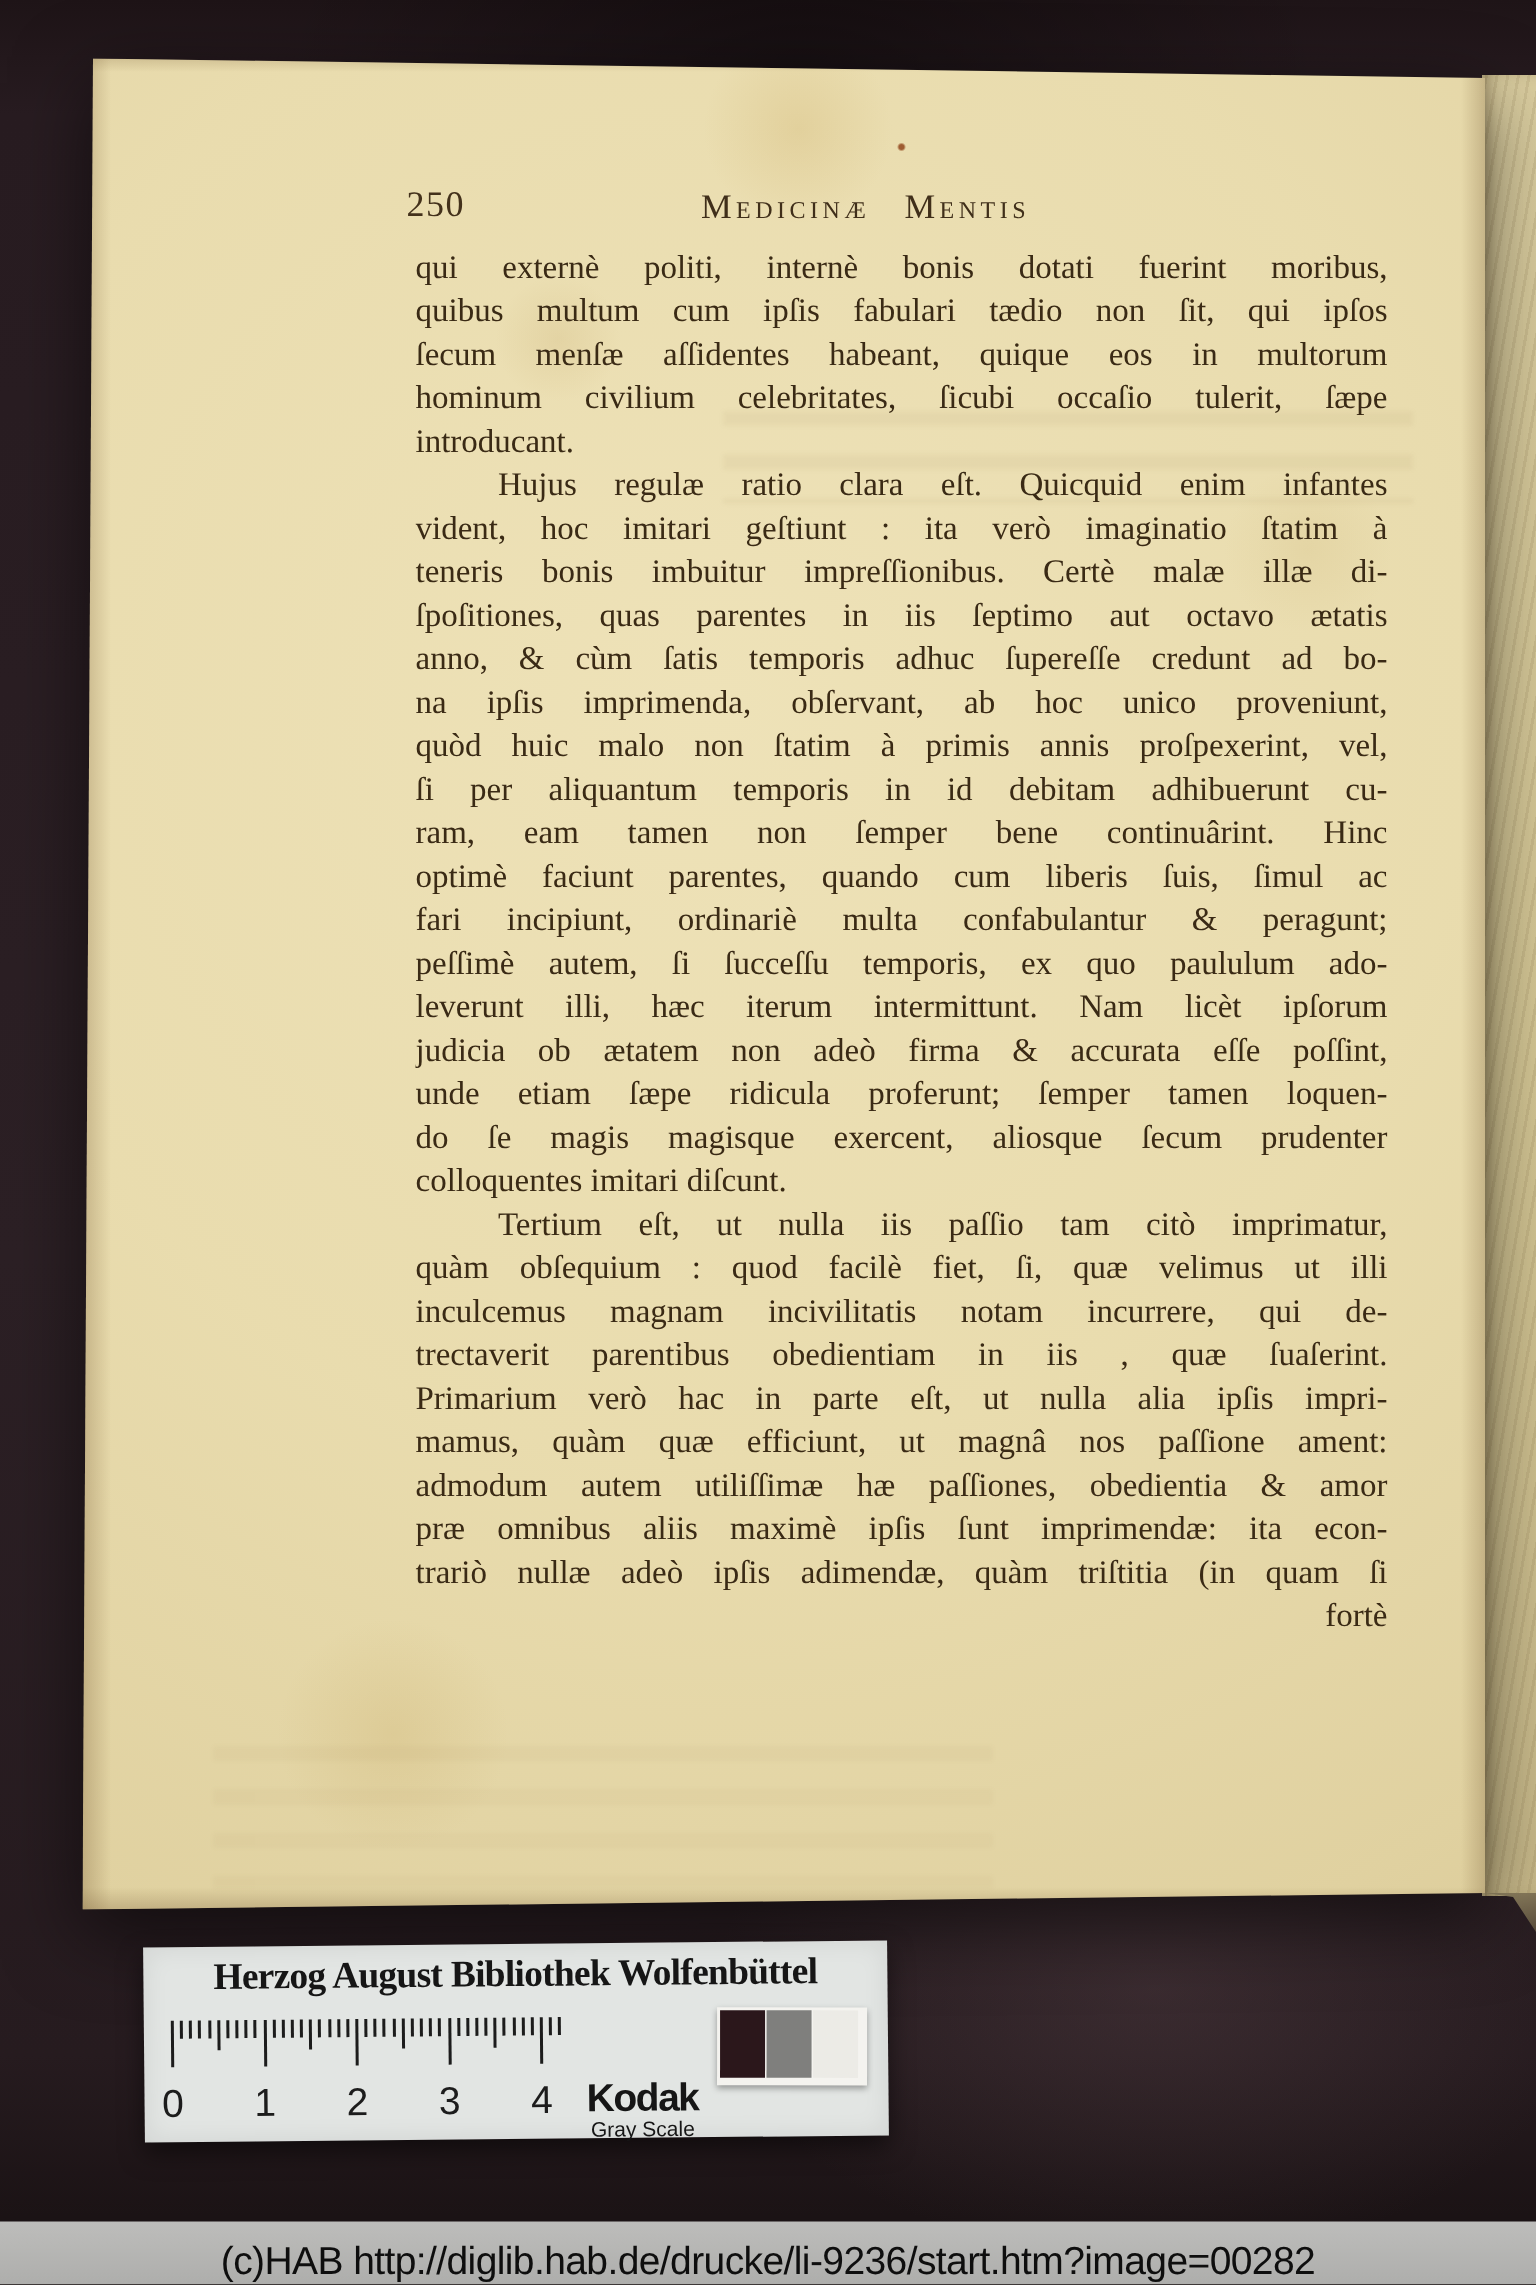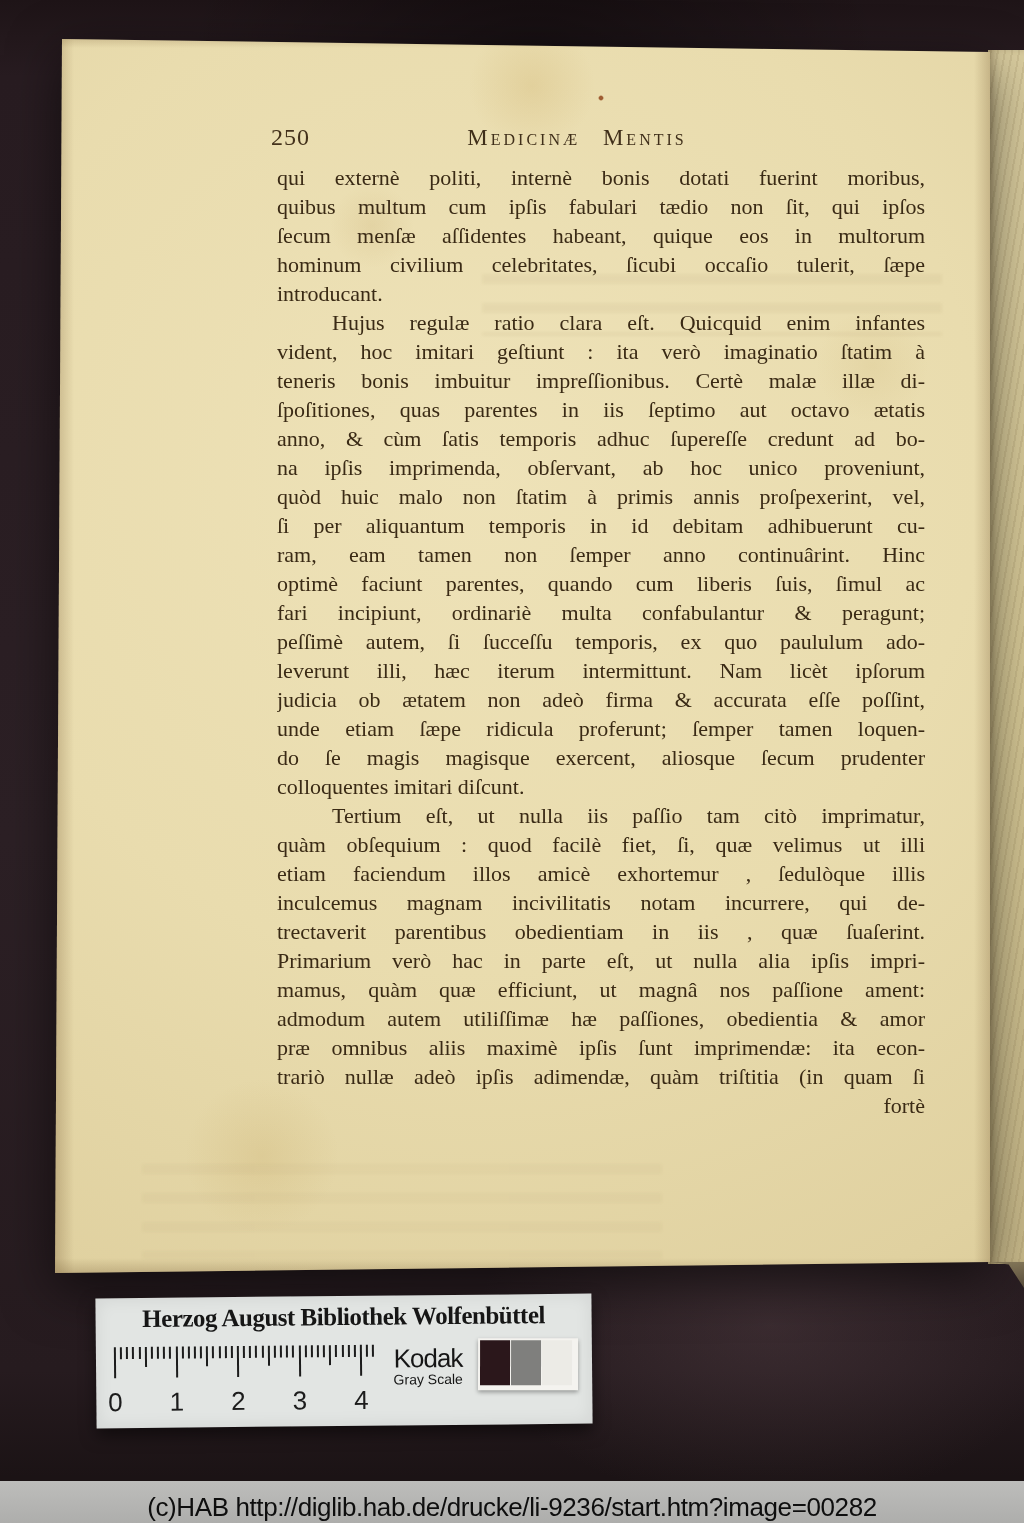--- a/index.html
+++ b/index.html
@@ -55,21 +55,21 @@
          color:#161616;}
   .label-title{position:absolute;left:0;top:7px;width:100%;text-align:center;
          font-family:"Liberation Serif",serif;font-weight:bold;font-size:25px;letter-spacing:-.5px;}
   .ruler{position:absolute;left:18px;top:49px;width:270px;height:75px;}
   .ruler-ticks{position:absolute;left:0;top:0;width:266px;height:32px;}
   .ruler-ticks i{position:absolute;top:0;width:2px;background:#1c1c1c;display:block;}
   .ruler-numbers span{position:absolute;top:40px;width:22px;text-align:center;
          font-family:"Liberation Sans",sans-serif;font-size:26px;color:#1c1c1c;}
   .kodak{position:absolute;left:282px;top:50px;width:100px;text-align:center;
          font-family:"Liberation Sans",sans-serif;}
-  .kodak-brand{font-weight:normal;font-size:26px;letter-spacing:-1px;line-height:26px;}
+  .kodak-brand{font-weight:bold;font-size:26px;letter-spacing:-1px;line-height:26px;margin-top:40px;}
   .kodak-sub{font-size:14px;line-height:17px;}
   .patches{position:absolute;left:382px;top:44px;width:100px;height:52px;background:#f4f3ef;
          box-shadow:0 2px 4px rgba(0,0,0,.35);padding:2px 1px 0 2px;box-sizing:border-box;
          transform:rotate(.6deg);}
   .patches span{display:inline-block;width:30px;height:45px;margin-right:1px;vertical-align:top;}
   
   .footer-bar{position:absolute;left:0;top:1481px;width:1024px;height:52px;
          background:linear-gradient(180deg,#bdbdbb,#aaaaa8);display:flex;align-items:center;justify-content:center;}
   .credit{font-family:"Liberation Sans",sans-serif;font-size:26px;color:#0e0e0e;letter-spacing:-.4px;}
 </style>
@@ -97,32 +97,31 @@
           <div class="tline">hominum civilium celebritates, ſicubi occaſio tulerit, ſæpe</div>
           <div class="tline end">introducant.</div>
           <div class="tline open">Hujus regulæ ratio clara eſt. Quicquid enim infantes</div>
           <div class="tline">vident, hoc imitari geſtiunt : ita verò imaginatio ſtatim à</div>
           <div class="tline">teneris bonis imbuitur impreſſionibus. Certè malæ illæ di-</div>
           <div class="tline">ſpoſitiones, quas parentes in iis ſeptimo aut octavo ætatis</div>
           <div class="tline">anno, &amp; cùm ſatis temporis adhuc ſupereſſe credunt ad bo-</div>
           <div class="tline">na ipſis imprimenda, obſervant, ab hoc unico proveniunt,</div>
           <div class="tline">quòd huic malo non ſtatim à primis annis proſpexerint, vel,</div>
           <div class="tline">ſi per aliquantum temporis in id debitam adhibuerunt cu-</div>
-          <div class="tline">ram, eam tamen non ſemper anno continuârint. Hinc</div>
+          <div class="tline">ram, eam tamen non ſemper bene continuârint. Hinc</div>
           <div class="tline">optimè faciunt parentes, quando cum liberis ſuis, ſimul ac</div>
           <div class="tline">fari incipiunt, ordinariè multa confabulantur &amp; peragunt;</div>
           <div class="tline">peſſimè autem, ſi ſucceſſu temporis, ex quo paululum ado-</div>
           <div class="tline">leverunt illi, hæc iterum intermittunt. Nam licèt ipſorum</div>
           <div class="tline">judicia ob ætatem non adeò firma &amp; accurata eſſe poſſint,</div>
           <div class="tline">unde etiam ſæpe ridicula proferunt; ſemper tamen loquen-</div>
           <div class="tline">do ſe magis magisque exercent, aliosque ſecum prudenter</div>
           <div class="tline end">colloquentes imitari diſcunt.</div>
           <div class="tline open">Tertium eſt, ut nulla iis paſſio tam citò imprimatur,</div>
           <div class="tline">quàm obſequium : quod facilè fiet, ſi, quæ velimus ut illi</div>
-          <div class="tline">etiam faciendum illos amicè exhortemur , ſedulòque illis</div>
           <div class="tline">inculcemus magnam incivilitatis notam incurrere, qui de-</div>
           <div class="tline">trectaverit parentibus obedientiam in iis , quæ ſuaſerint.</div>
           <div class="tline">Primarium verò hac in parte eſt, ut nulla alia ipſis impri-</div>
           <div class="tline">mamus, quàm quæ efficiunt, ut magnâ nos paſſione ament:</div>
           <div class="tline">admodum autem utiliſſimæ hæ paſſiones, obedientia &amp; amor</div>
           <div class="tline">præ omnibus aliis maximè ipſis ſunt imprimendæ: ita econ-</div>
           <div class="tline">trariò nullæ adeò ipſis adimendæ, quàm triſtitia (in quam ſi</div>
           <div class="tline catch">fortè</div>
         </div>
     </div>

